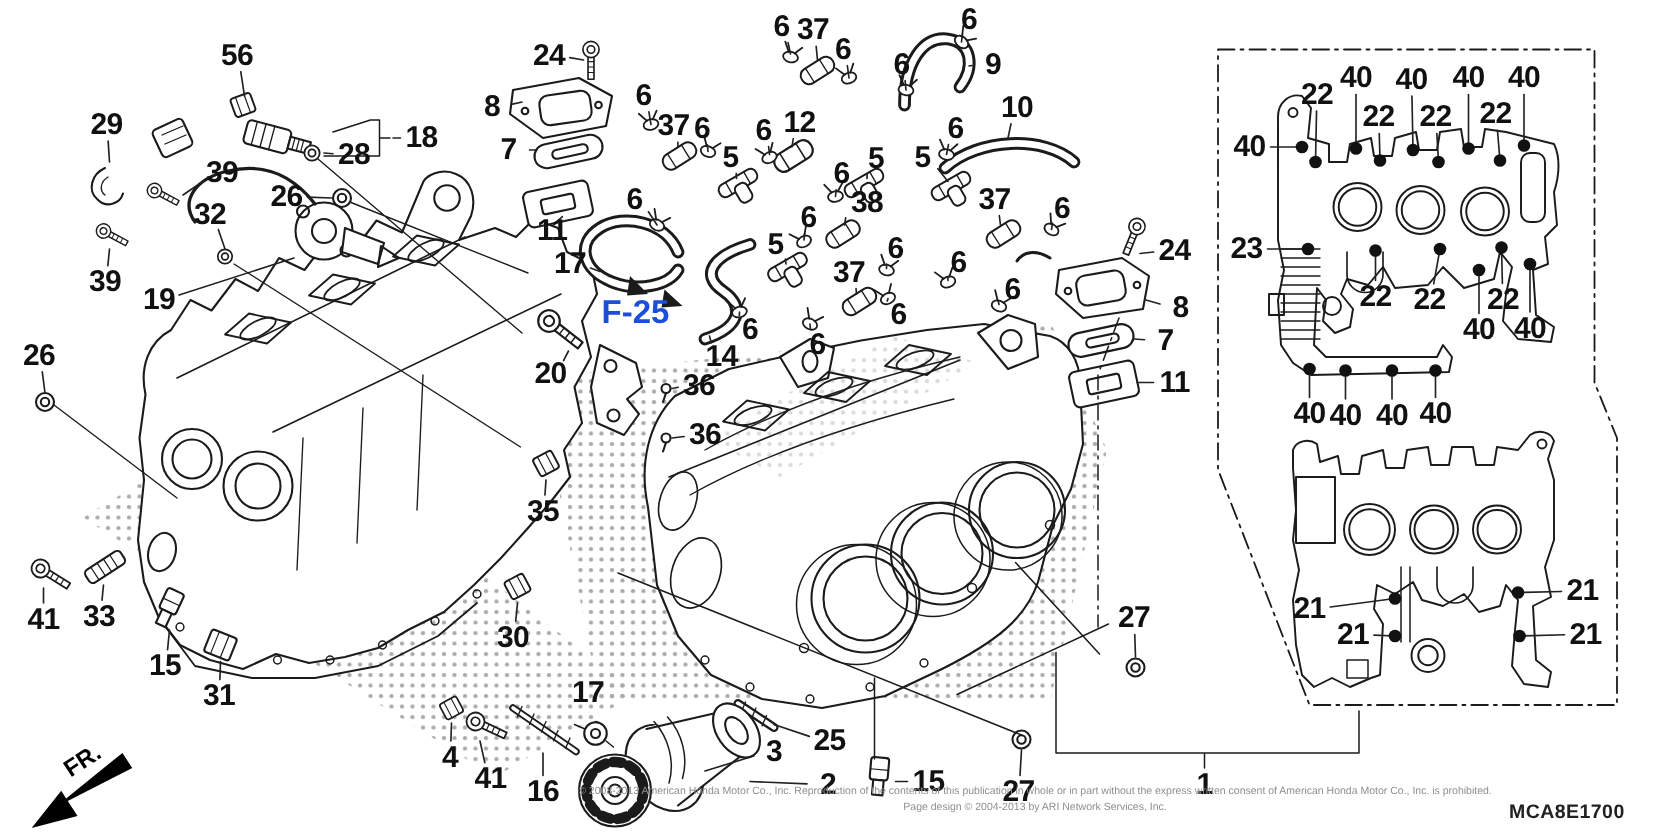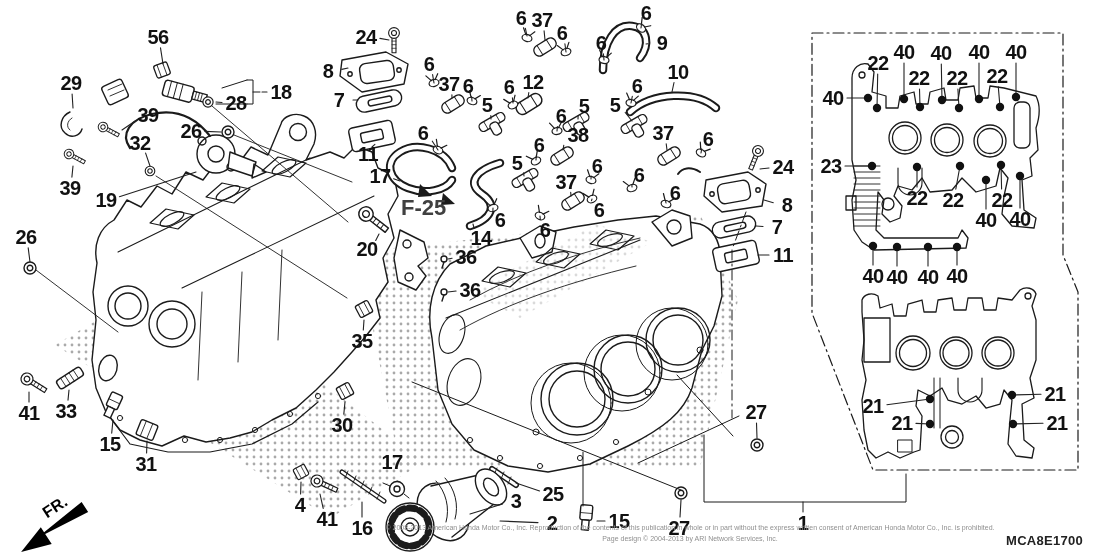--- a/index.html
+++ b/index.html
@@ -2,21 +2,21 @@
 <html><head>
 <meta charset="utf-8">
 <style>
   html,body{margin:0;padding:0;background:#e8e8e8;}
   .stage{position:relative;width:1120px;height:560px;background:#ffffff;overflow:hidden;
          font-family:"Liberation Sans",sans-serif;}
   .stage svg.art{position:absolute;left:0;top:0;}
   #callout-layer{position:absolute;left:0;top:0;width:100%;height:100%;pointer-events:none;}
   .callout{position:absolute;transform:translate(-50%,-50%);font-weight:bold;font-size:20px;
            color:#111;line-height:1;letter-spacing:-0.5px;white-space:nowrap;}
-  .ref-label{position:absolute;font-weight:bold;font-size:22px;color:#404040;letter-spacing:0;}
+  .ref-label{position:absolute;font-weight:bold;font-size:22px;color:#1d4ed8;letter-spacing:0;}
   .diagram-code{position:absolute;font-weight:bold;font-size:13px;color:#222;letter-spacing:0.3px;}
   .copyright{position:absolute;left:260px;top:523px;width:860px;text-align:center;
              font-size:7px;line-height:1.5;color:#8f8f8f;}
   line.leader{stroke:#222;stroke-width:1.1;}
 </style>
 </head>
 <body>
 
 <div class="stage">
 

